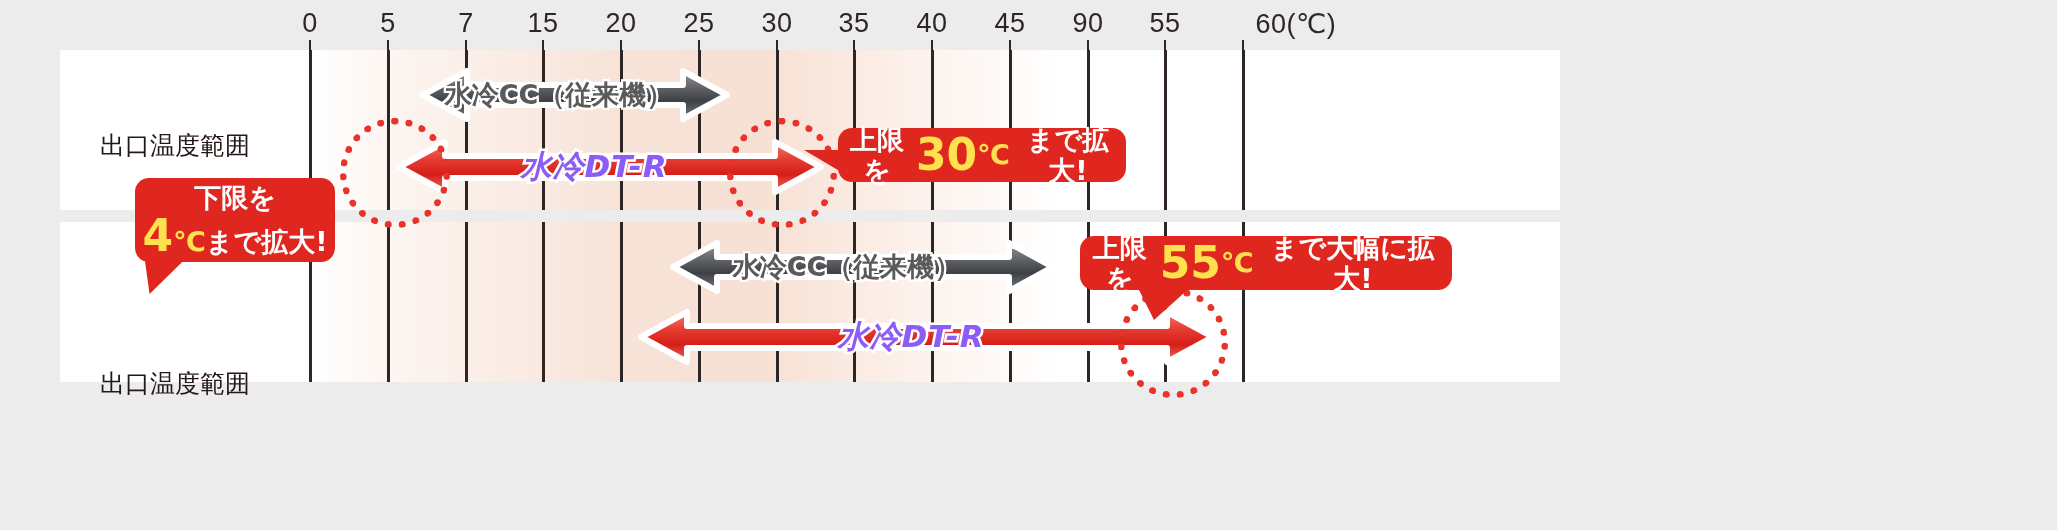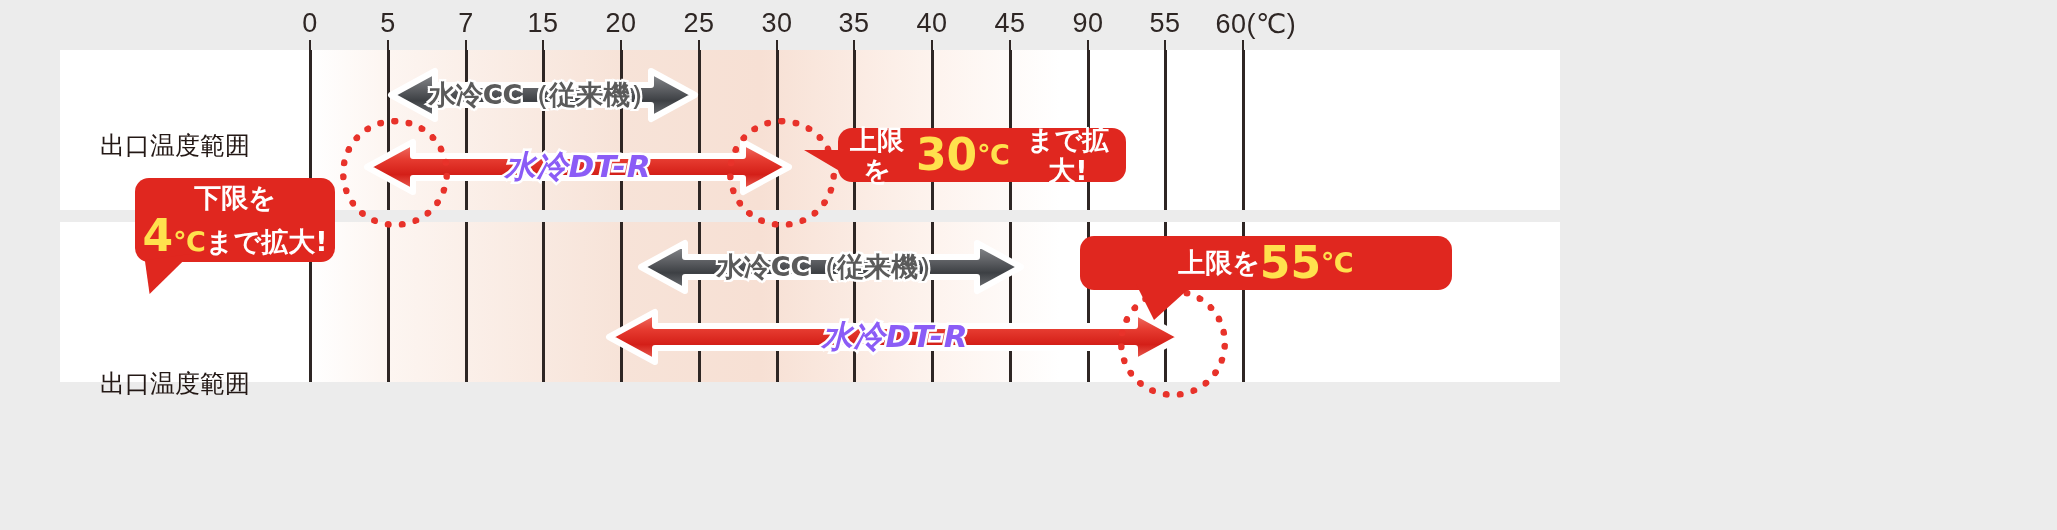--- a/index.html
+++ b/index.html
@@ -10,21 +10,21 @@
     overflow:hidden;position:relative;
   }
   #stage{position:absolute;left:0;top:0;width:2057px;height:530px;}
 
   
   .axis-label{
     position:absolute;top:8px;
     font-size:27px;color:#2e2624;letter-spacing:.5px;
     transform:translateX(-50%);white-space:nowrap;
   }
-  .axis-label.unit{transform:translateX(-34%);}
+  .axis-label.unit{transform:translateX(-34%);margin-left:40px;}
   .tick{
     position:absolute;top:40px;width:2px;height:10px;background:#2e2624;
   }
 
   
   .panel{
     position:absolute;left:60px;width:1500px;background:#ffffff;
   }
   #panel1{top:50px;height:160px;}
   #panel2{top:222px;height:160px;}
@@ -46,21 +46,21 @@
 
   
   .row-label{
     position:absolute;left:100px;
     font-size:25px;line-height:34px;color:#231815;
     font-family:"DejaVu Sans","Liberation Sans",sans-serif;
     white-space:nowrap;font-weight:500;
   }
 
   
-  .arrow-wrap{position:absolute;}
+  .arrow-wrap{position:absolute;padding-left:32px;}
   .arrow-wrap svg{display:block;}
   .arrow-text{
     position:absolute;left:0;top:0;width:100%;height:100%;
     display:flex;align-items:center;justify-content:center;
     font-size:27px;font-weight:bold;white-space:nowrap;
     pointer-events:none;
     font-family:"DejaVu Sans","Liberation Sans",sans-serif;
   }
   .arrow-text.gray{
     color:#ffffff;
@@ -293,15 +293,16 @@
       <span class="big">30</span>
       <span class="deg">℃</span>
       <span>まで拡大!</span>
   </div>
 
   <div class="callout" id="callout-upper55">
     <div class="tail"></div>
     <span>上限を</span>
       <span class="big">55</span>
       <span class="deg">℃</span>
+      <span>まで大幅に拡大!</span>
   </div>
 
 </div>
 
 </body></html>

